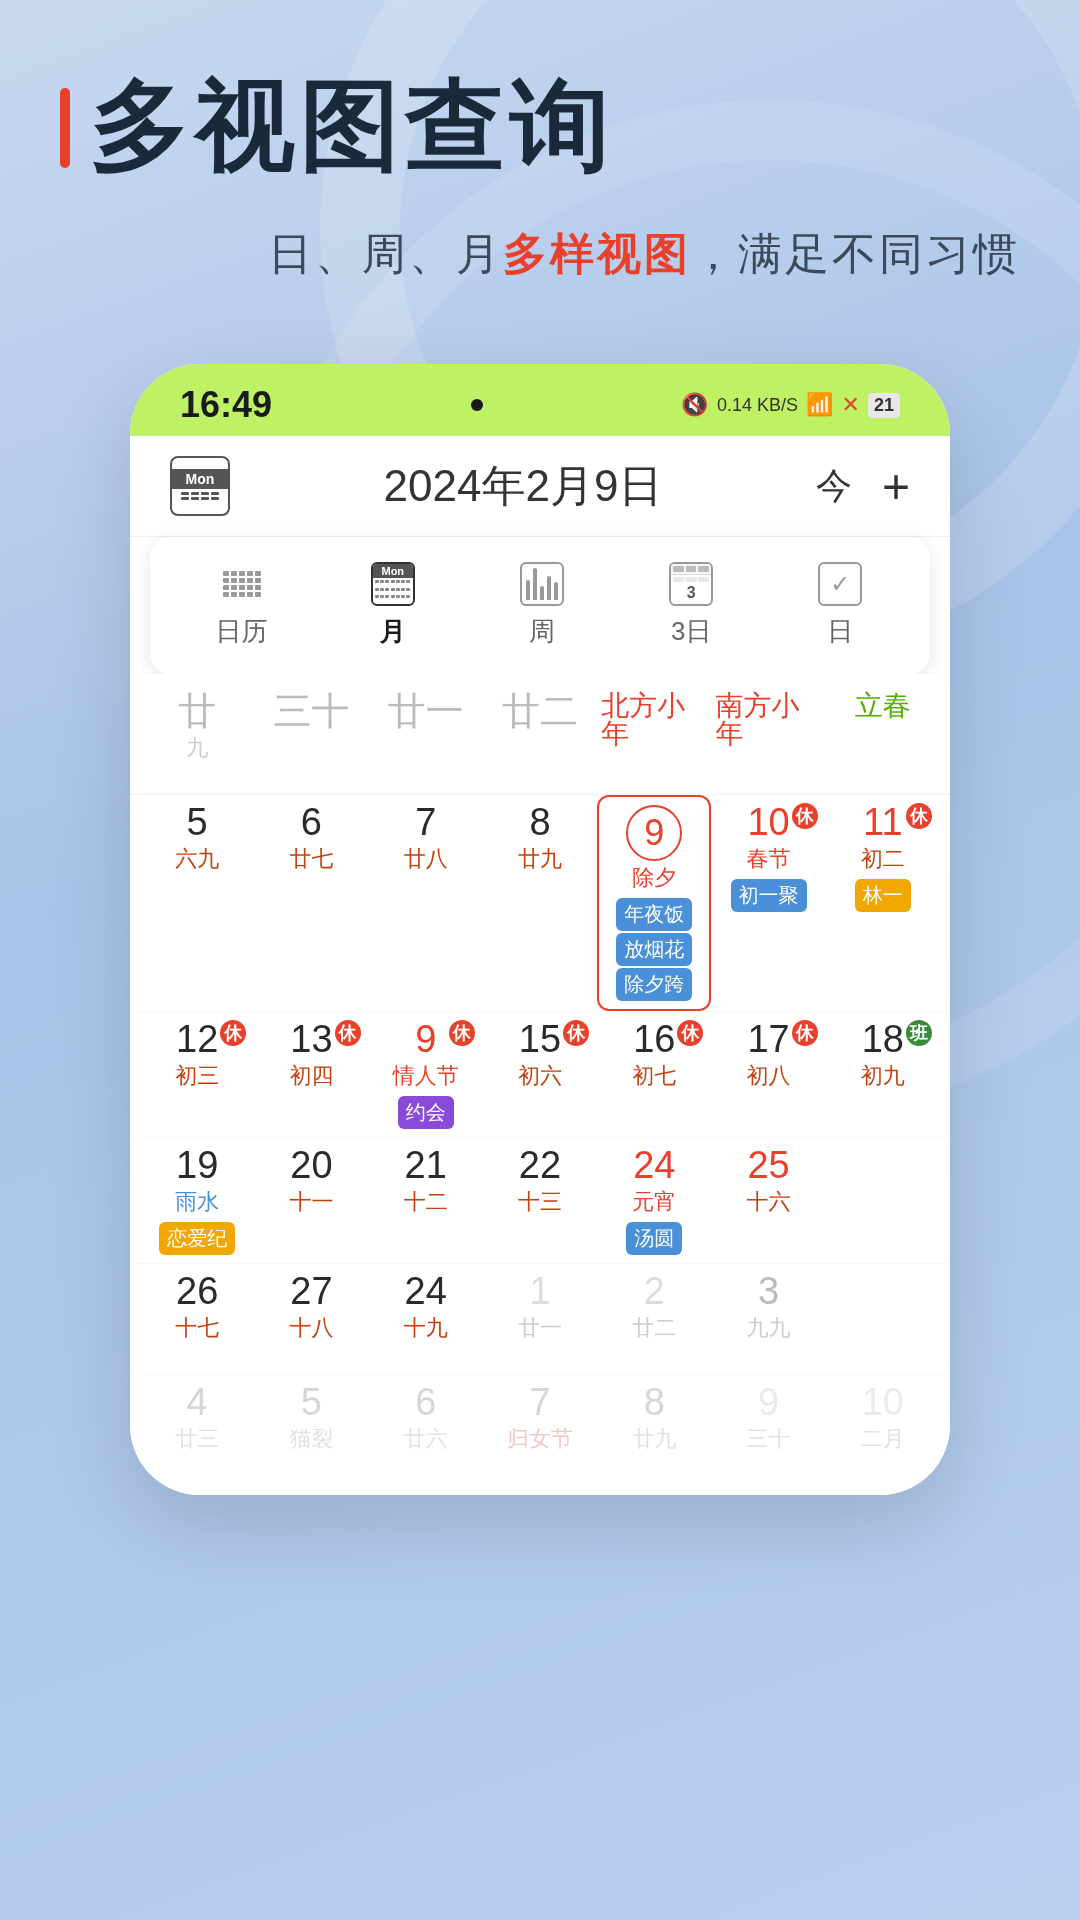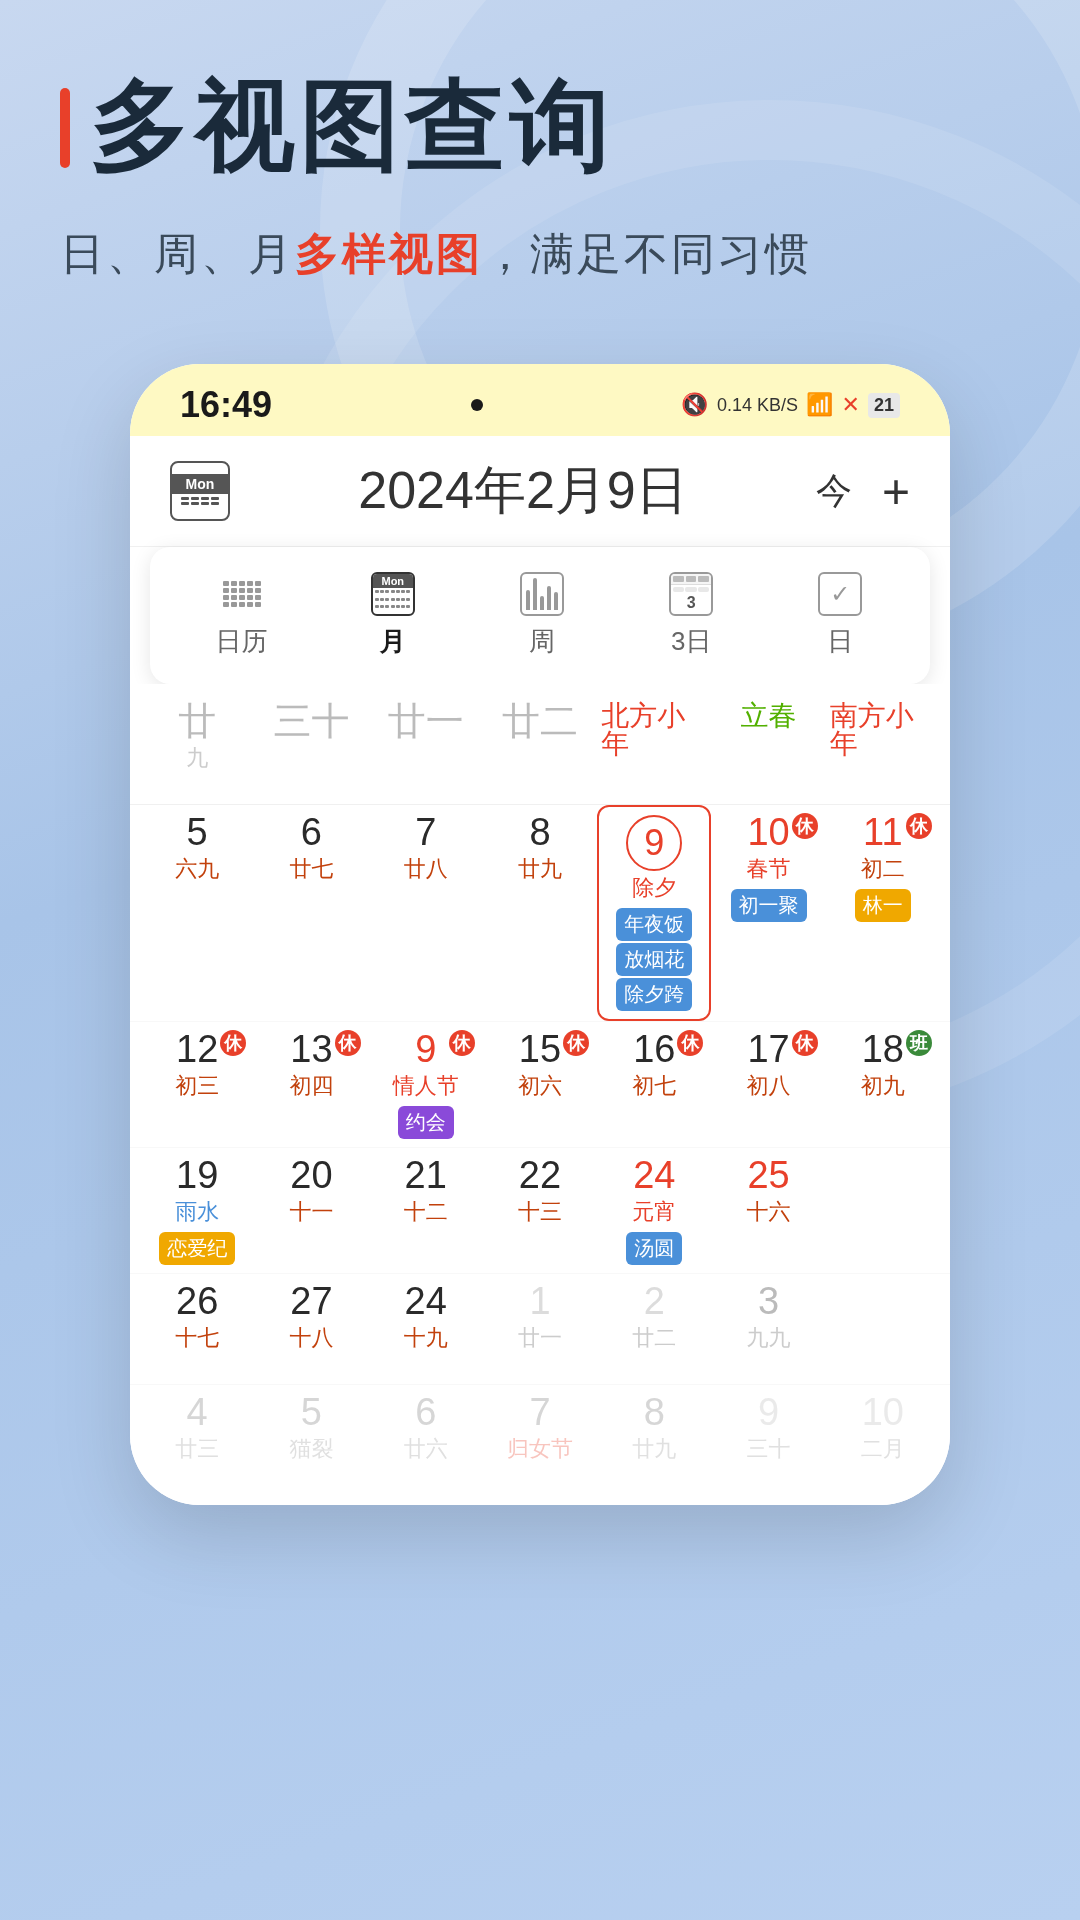--- a/index.html
+++ b/index.html
@@ -63,21 +63,21 @@
       font-weight: 900;
       color: #1a2a3a;
       letter-spacing: 5px;
     }
 
     .subtitle {
       font-size: 44px;
       color: #3a4a5a;
       font-weight: 400;
       letter-spacing: 3px;
-      text-align: left;
+      text-align: right;
       margin-bottom: 40px;
     }
 
     .subtitle .highlight {
       color: #e8402a;
       font-weight: 600;
     }
 
     
     .phone-mockup {
@@ -90,21 +90,21 @@
       overflow: hidden;
       z-index: 10;
     }
 
     
     .status-bar {
       display: flex;
       justify-content: space-between;
       align-items: center;
       padding: 20px 50px 10px 50px;
-      background: #fef9c3;
+      background: #bef264;
     }
 
     .status-time {
       font-size: 36px;
       font-weight: 600;
       color: #1a1a1a;
     }
 
     .status-dot {
       width: 12px; height: 12px;
@@ -166,21 +166,21 @@
       font-weight: 700;
     }
 
     .cal-line {
       width: 8px; height: 3px;
       background: #555;
       border-radius: 1px;
     }
 
     .header-title {
-      font-size: 52px;
+      font-size: 44px;
       font-weight: 500;
       color: #333;
     }
 
     .header-actions {
       display: flex;
       align-items: center;
       gap: 30px;
     }
 
@@ -562,26 +562,26 @@
           <div class="day-number light">廿二</div>
         </div>
       </div>
       <div class="day-cell">
         <div class="cell-inner">
           <div class="day-number" style="font-size:28px;color:#e8402a;">北方小年</div>
         </div>
       </div>
       <div class="day-cell">
         <div class="cell-inner">
+          <div class="day-number" style="font-size:28px;color:#e8402a;">南方小年</div>
+        </div>
+      </div>
+      <div class="day-cell">
+        <div class="cell-inner">
           <div class="day-number" style="font-size:28px;color:#52b000;">立春</div>
-        </div>
-      </div>
-      <div class="day-cell">
-        <div class="cell-inner">
-          <div class="day-number" style="font-size:28px;color:#e8402a;">南方小年</div>
         </div>
       </div>
     </div>
 
     <div style="display:grid;grid-template-columns:repeat(7,1fr);padding:0 10px;border-bottom:1px solid #f8f8f8;">
 
       <div class="day-cell">
         <div class="cell-inner">
           <div class="day-number">5</div>
           <div class="day-lunar">六九</div>

